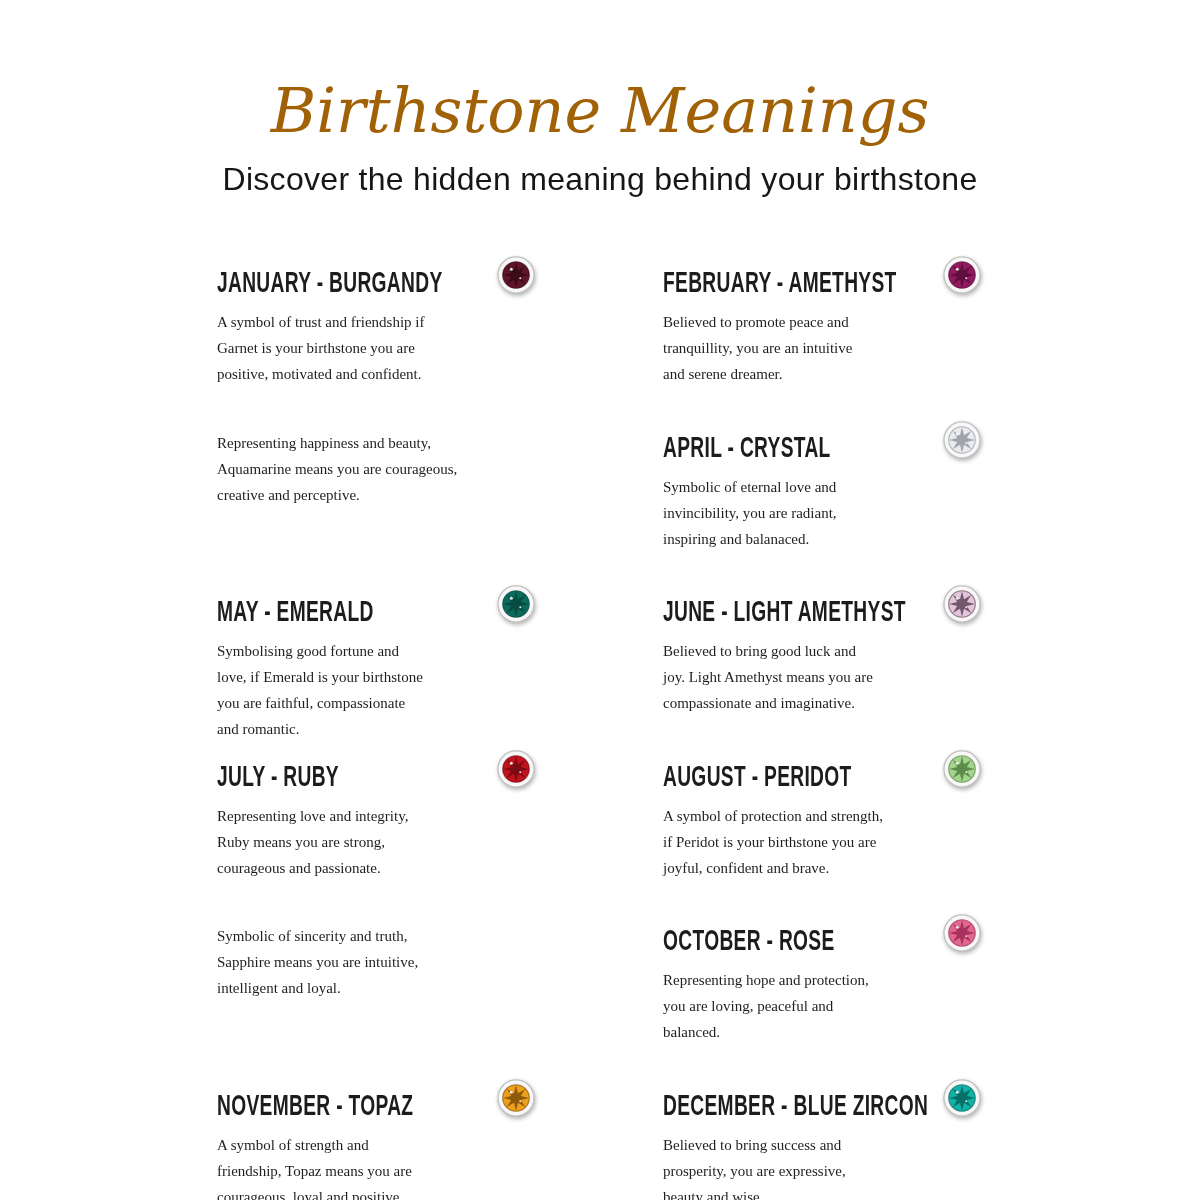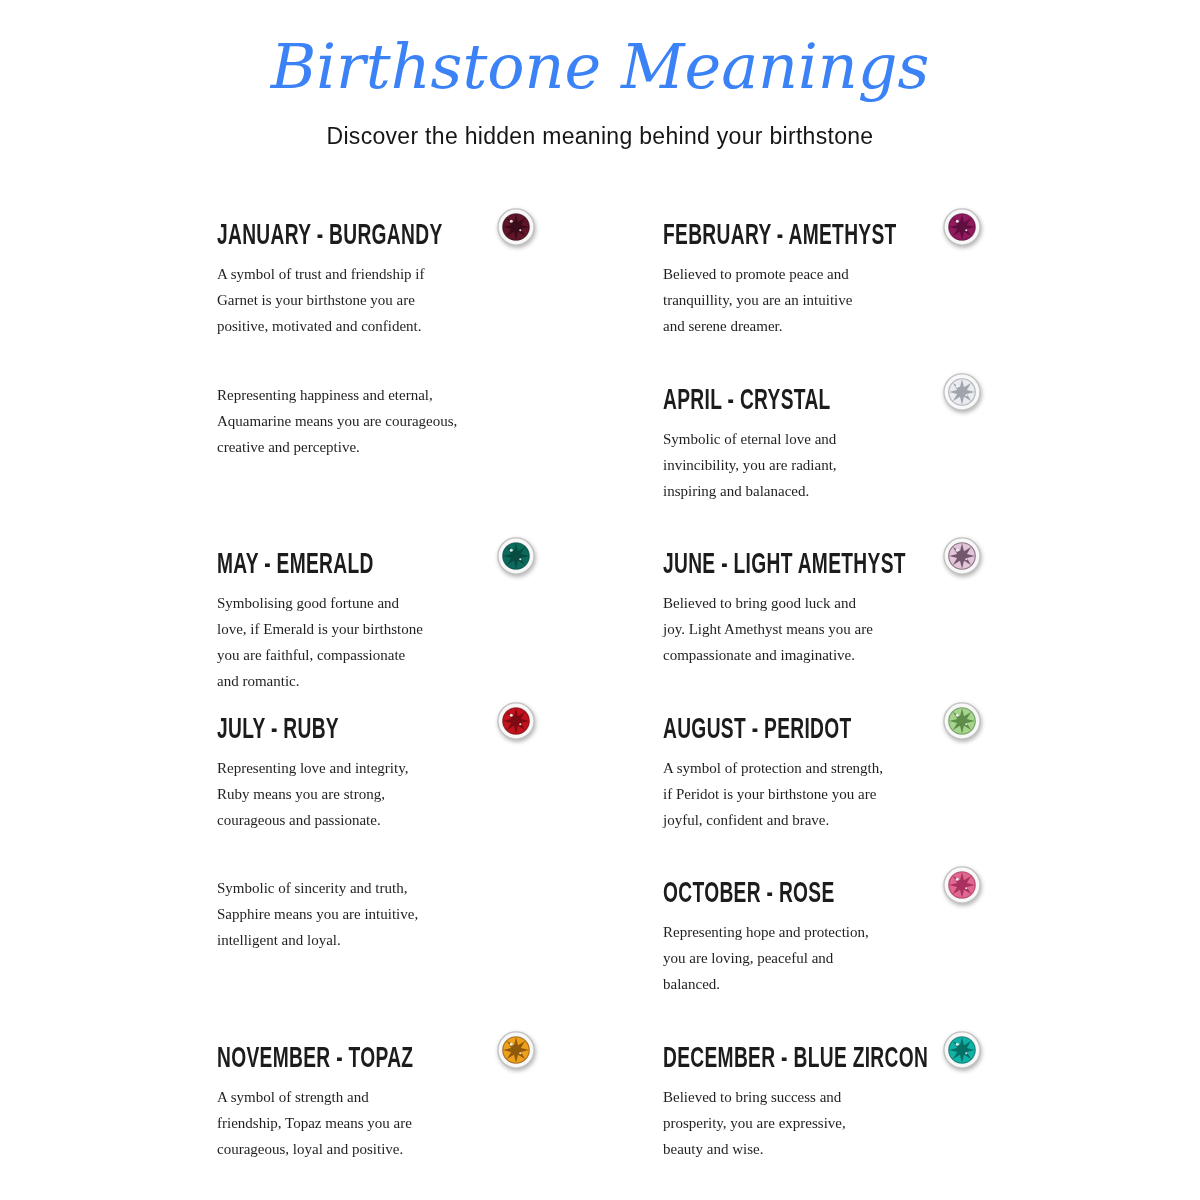--- a/index.html
+++ b/index.html
@@ -3,25 +3,25 @@
 <meta charset="utf-8">
 <style>
   * { margin:0; padding:0; box-sizing:border-box; }
   html,body { width:1200px; height:1200px; background:#ffffff; overflow:hidden;
               font-family:"Liberation Sans", sans-serif; }
 
   .header { text-align:center; padding-top:30px; }
   .page-title {
     font-family:"DejaVu Serif", serif;
     font-style:italic; font-weight:400;
-    font-size:62px; line-height:1.18; color:#3b82f6;
+    font-size:62px; line-height:1.18; color:#a16207;margin-top:44px;
   }
   .page-subtitle {
-    margin-top:20px;
-    font-size:23px; font-weight:500; letter-spacing:.3px; color:#161616;
+    margin-top:14px;
+    font-size:32px; font-weight:500; letter-spacing:.3px; color:#161616;
   }
 
   .grid {
     width:766px; margin:62px auto 0;
     display:grid;
     grid-template-columns:320px 320px;
     justify-content:space-between;
     grid-auto-rows:164.5px;
   }
 
@@ -88,21 +88,21 @@
           <circle class="spark" cx="15" cy="14" r="1.6"></circle>
           <circle class="spark" cx="24.5" cy="23.5" r="1.1"></circle>
       </svg>
     </div>
     <p class="entry-desc">Believed to promote peace and
 tranquillity, you are an intuitive
 and serene dreamer.</p>
   </div>
 
   <div class="entry" style="--gem: #a9d6e5; --gem-dark: #41707f;">
-    <p class="entry-desc">Representing happiness and eternal,
+    <p class="entry-desc">Representing happiness and beauty,
 Aquamarine means you are courageous,
 creative and perceptive.</p>
   </div>
 
   <div class="entry" style="--gem: #e9ebee; --gem-dark: #8f959c;">
     <div class="entry-header">
       <h3 class="entry-title">APRIL - CRYSTAL</h3>
       <svg class="gem" viewBox="0 0 40 40" aria-hidden="true">
         <circle class="bezel" cx="20" cy="20" r="19"></circle>
           <circle class="stone" cx="20" cy="20" r="14"></circle>

